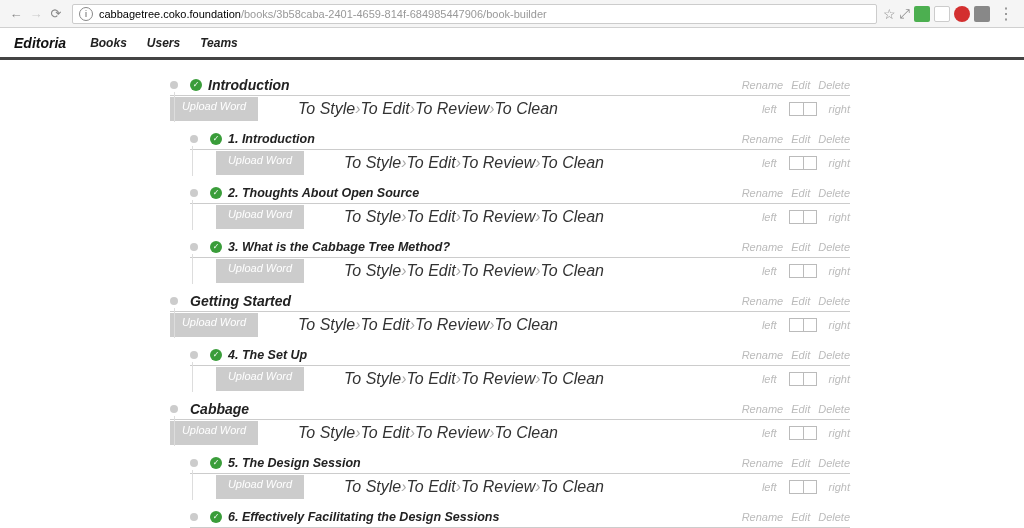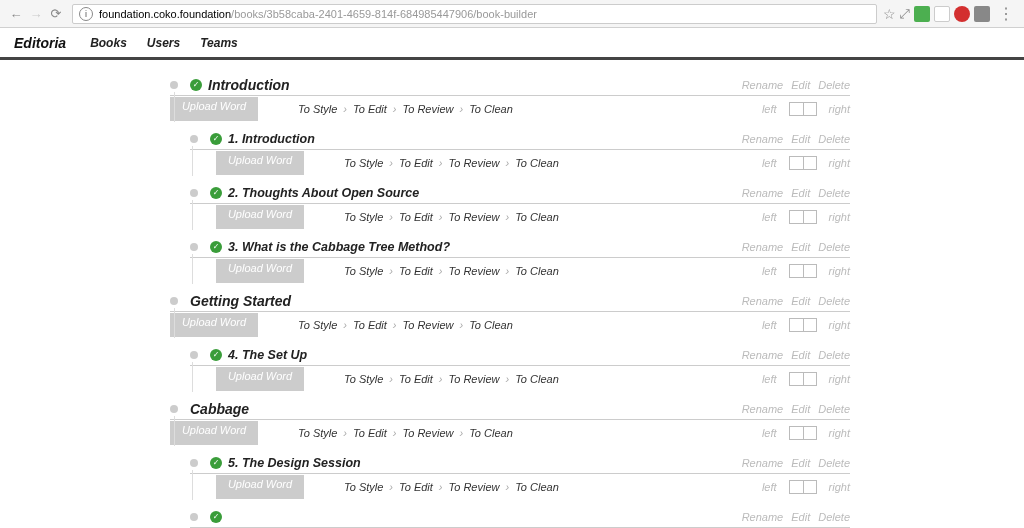--- a/index.html
+++ b/index.html
@@ -93,22 +93,22 @@
     content:""; position:absolute; left:4px; top:-4px; bottom:0;
     border-left:1px solid #ddd;
   }
   .upload-btn {
     width:88px; height:24px; background:#ccc; color:#fff;
     font-style:italic; font-size:11px; text-align:center; line-height:18px;
     cursor:pointer; margin-right:40px;
   }
   .part-block .upload-btn { margin-left:-20px; }
   .workflow {
-    display:flex; align-items:center; gap:6px;
-    font-style:italic; font-size:11px; color:#333;
+    display:flex; align-items:center; 
+    font-style:italic; font-size:16px; color:#333;
   }
   .wf-sep { color:#aaa; }
   .page-align {
     margin-left:auto; display:flex; align-items:center; gap:12px;
     font-style:italic; font-size:11px; color:#bbb;
   }
   .align-box {
     width:28px; height:14px; border:1px solid #bbb; position:relative;
     background:#fff;
   }
@@ -123,21 +123,21 @@
 </style>
 </head>
 <body>
 
 <div class="browser-bar">
   <div class="browser-nav-btn">←</div>
   <div class="browser-nav-btn" style="color:#ccc;">→</div>
   <div class="browser-nav-btn">⟳</div>
   <div class="url-bar">
     <span class="url-circle">i</span>
-    <span class="url-host">foundation.coko.foundation</span>
+    <span class="url-host">cabbagetree.coko.foundation</span>
       <span class="url-path">/books/3b58caba-2401-4659-814f-684985447906/book-builder</span>
   </div>
   <div class="ext-icons">
     <span class="ext-star">☆</span>
     <span style="color:#888;">⤢</span>
     <span class="ext-icon ext-green"></span>
     <span class="ext-icon ext-white"></span>
     <span class="ext-icon ext-red"></span>
     <span class="ext-icon ext-grey"></span>
     <span class="ext-menu">⋮</span>
@@ -371,19 +371,20 @@
           <span>left</span>
           <span class="align-box"></span>
           <span>right</span>
         </span>
       </div>
     </div>
     <div class="chapter-block">
       <div class="title-row">
         <span class="handle"></span>
         <span class="check">✓</span>
+        <span class="title-text chapter-title">6. Effectively Facilitating the Design Sessions</span>
         <span class="title-spacer"></span>
         <span class="act-link">Rename</span>
         <span class="act-link">Edit</span>
         <span class="act-link">Delete</span>
       </div>
     </div>
   </div>
 
 </body></html>

